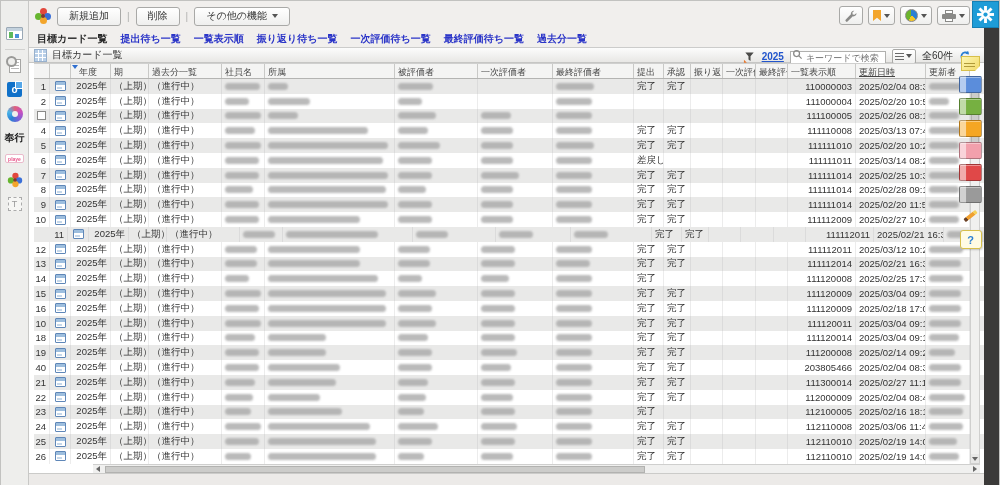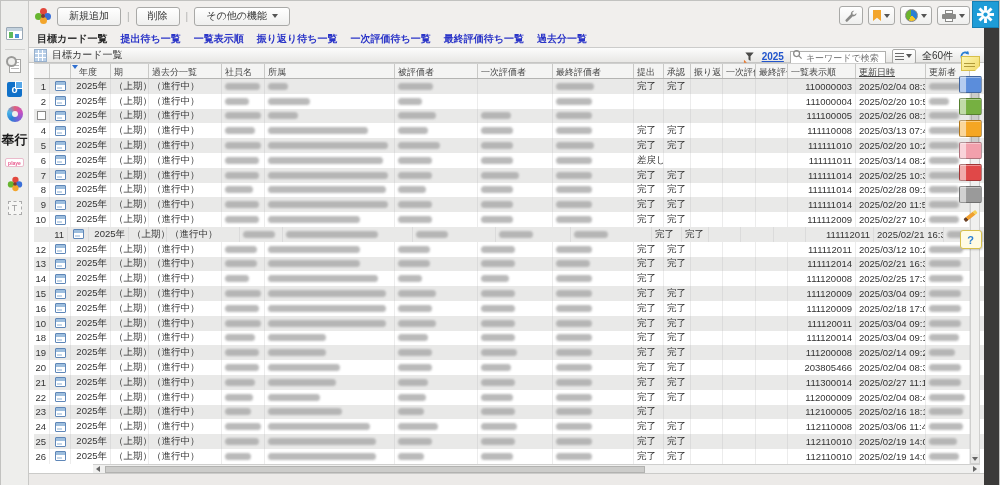--- a/index.html
+++ b/index.html
@@ -15,21 +15,21 @@
   .dash i.b1 { position:absolute; left:2px; bottom:1px; width:4px; height:6px; background:#5cb85c; }
   .dash i.b2 { position:absolute; left:8px; bottom:1px; width:4px; height:4px; background:#4a90d9; }
   .docg { width:12px; height:14px; background:#fff; border:1px solid #a6a6a4; position:relative; }
   .docg::before { content:""; position:absolute; left:1px; top:2px; width:8px; height:8px;
      background:repeating-linear-gradient(#b8b8b8 0 1px, transparent 1px 3px); }
   .docg::after { content:""; position:absolute; left:-4px; top:-4px; width:7px; height:7px; border-radius:50%; border:2px solid #9a9a98; background:#eeeeec; }
   .ol { width:15px; height:15px; background:#1071c9; border-radius:2px; color:#fff; font-weight:bold; font-size:10px; display:flex; align-items:center; justify-content:center; position:relative; }
   .ol::after { content:""; position:absolute; right:-1px; top:-1px; width:6px; height:6px; background:#56a7e8; border:1px solid #fff; }
   .m365 { width:16px; height:16px; border-radius:50%; background:conic-gradient(#e0607a,#c94fc0,#7a5fd8,#2a7fd4,#49b5e8,#e0607a); position:relative; }
   .m365::after { content:""; position:absolute; left:5px; top:5px; width:6px; height:6px; border-radius:50%; background:#eeeeec; }
-  .bugyo { font-weight:bold; font-size:13px; color:#1a1a1a; }
+  .bugyo { font-weight:bold; font-size:10px; color:#1a1a1a; }
   .playe { background:#fff; border:1px solid #eabacb; border-radius:2px; font-size:5px; color:#e8548a; padding:2px 2px 1px 2px; font-weight:bold; line-height:4px; }
   .dia { position:relative; width:16px; height:16px; }
   .dia i { position:absolute; width:7px; height:7px; border-radius:50%; }
   .dia .dt { left:4.5px; top:0; background:#e2483d; }
   .dia .dl { left:0; top:4.5px; background:#67b52f; }
   .dia .dr { right:0; top:4.5px; background:#3a6fd8; }
   .dia .db { left:4.5px; bottom:0; background:#f3a52b; }
   .dia .dc { left:6px; top:6px; width:4px; height:4px; background:#7c3a2e; }
   .dia.small { transform:scale(0.9); }
   .ttool { width:14px; height:14px; border:1px dashed #ababab; color:#9a9a9a; font-size:9px; display:flex; align-items:center; justify-content:center; background:#f6f6f4; }
@@ -889,21 +889,21 @@
           <div class="td" style="width: 32px;"></div>
           <div class="td" style="width: 33px;"></div>
           <div class="td" style="width: 32px;"></div>
           <div class="td r" style="width: 68px;">111200008</div>
           <div class="td" style="width: 70px;">2025/02/14 09:23</div>
           <div class="td" style="width: 44px;">
             <span class="blob" style="width: 26px;"></span>
           </div>
         </div>
         <div class="row">
-          <div class="td r" style="width: 16px;">20</div>
+          <div class="td r" style="width: 16px;">40</div>
           <div class="td ctr" style="width: 21px;">
             <span class="card-ic"></span>
           </div>
           <div class="td r" style="width: 40px;">2025年</div>
           <div class="td" style="width: 38px;">（上期）</div>
           <div class="td" style="width: 73px;">（進行中）</div>
           <div class="td" style="width: 43px;">
             <span class="blob" style="width: 34px;"></span>
           </div>
           <div class="td" style="width: 130px;">

